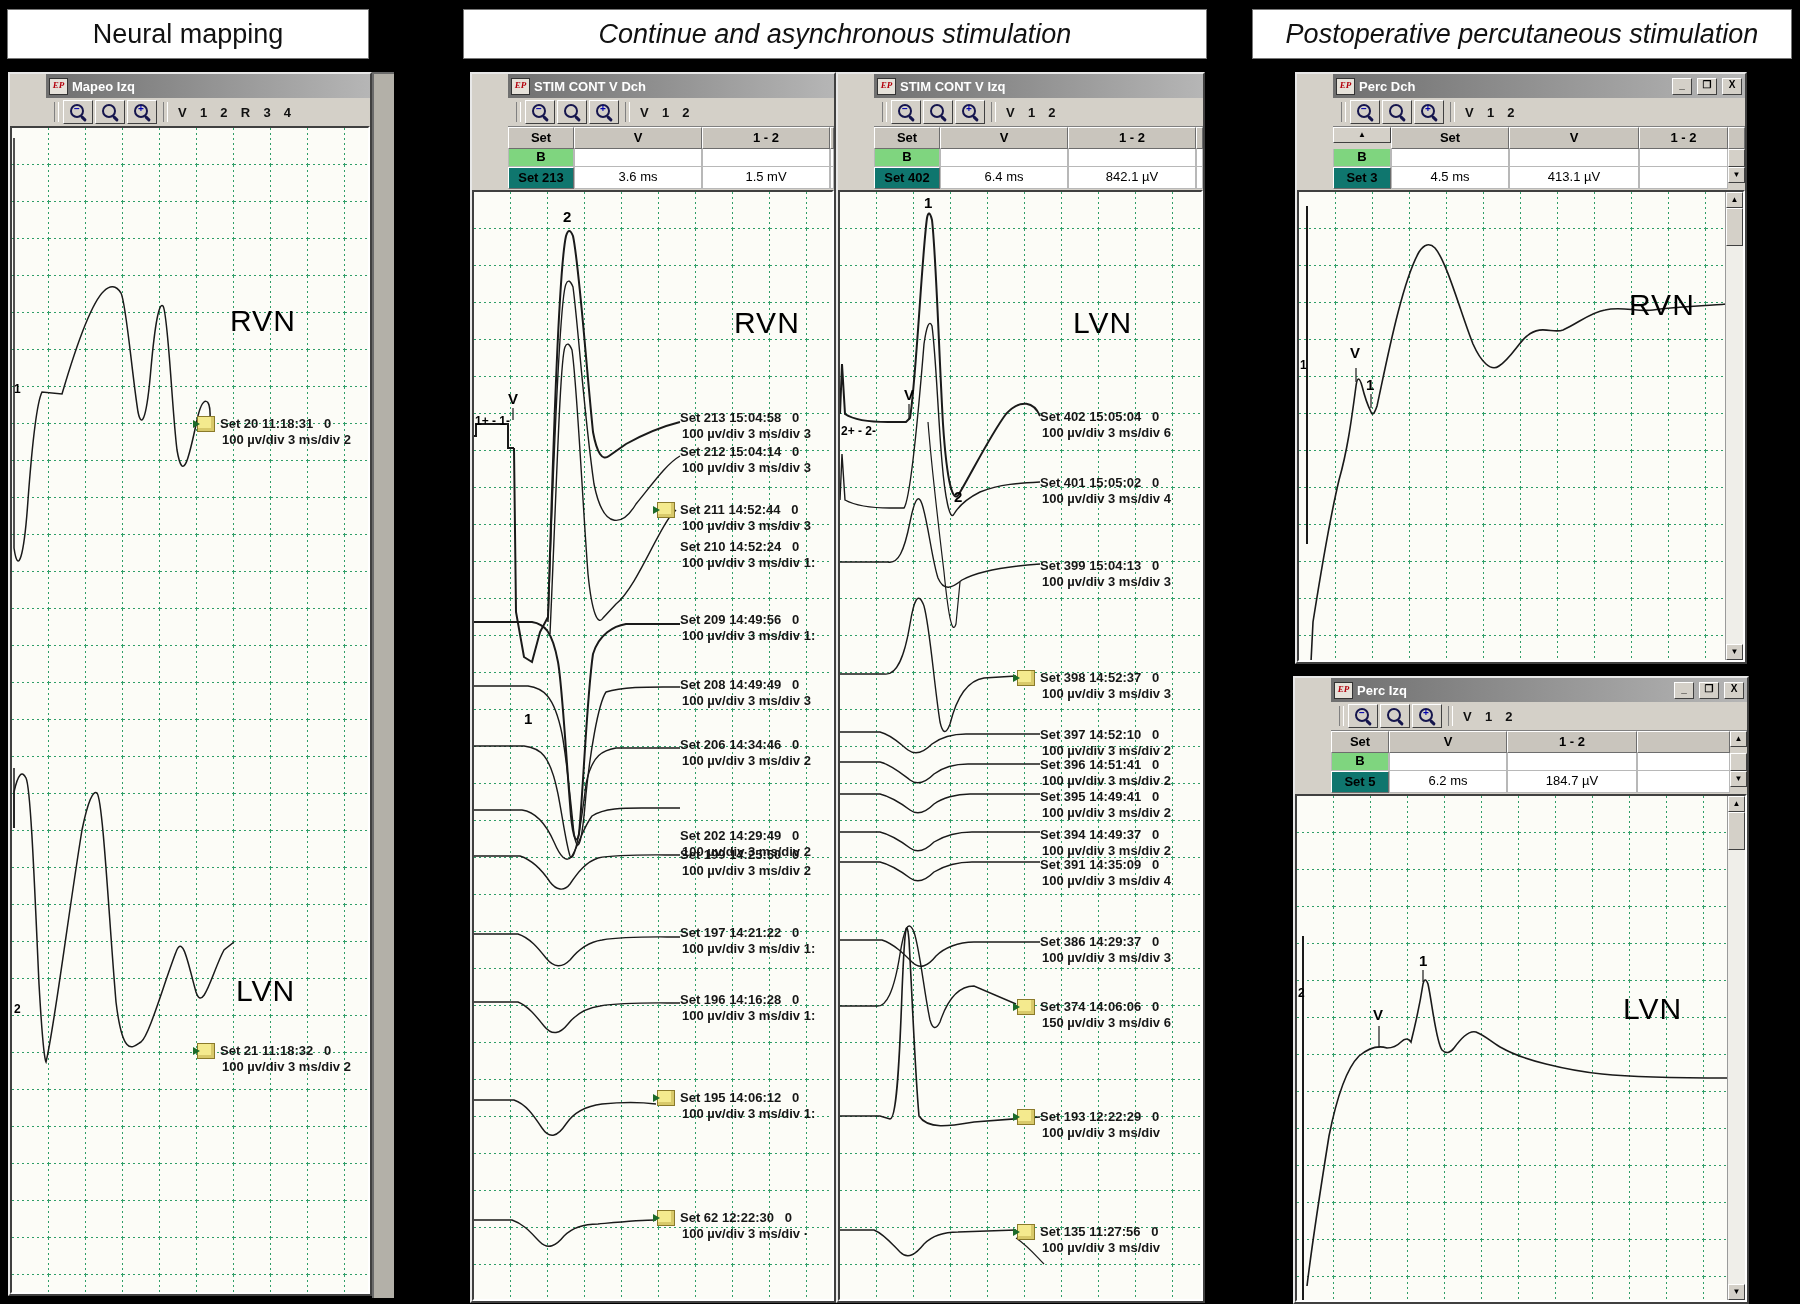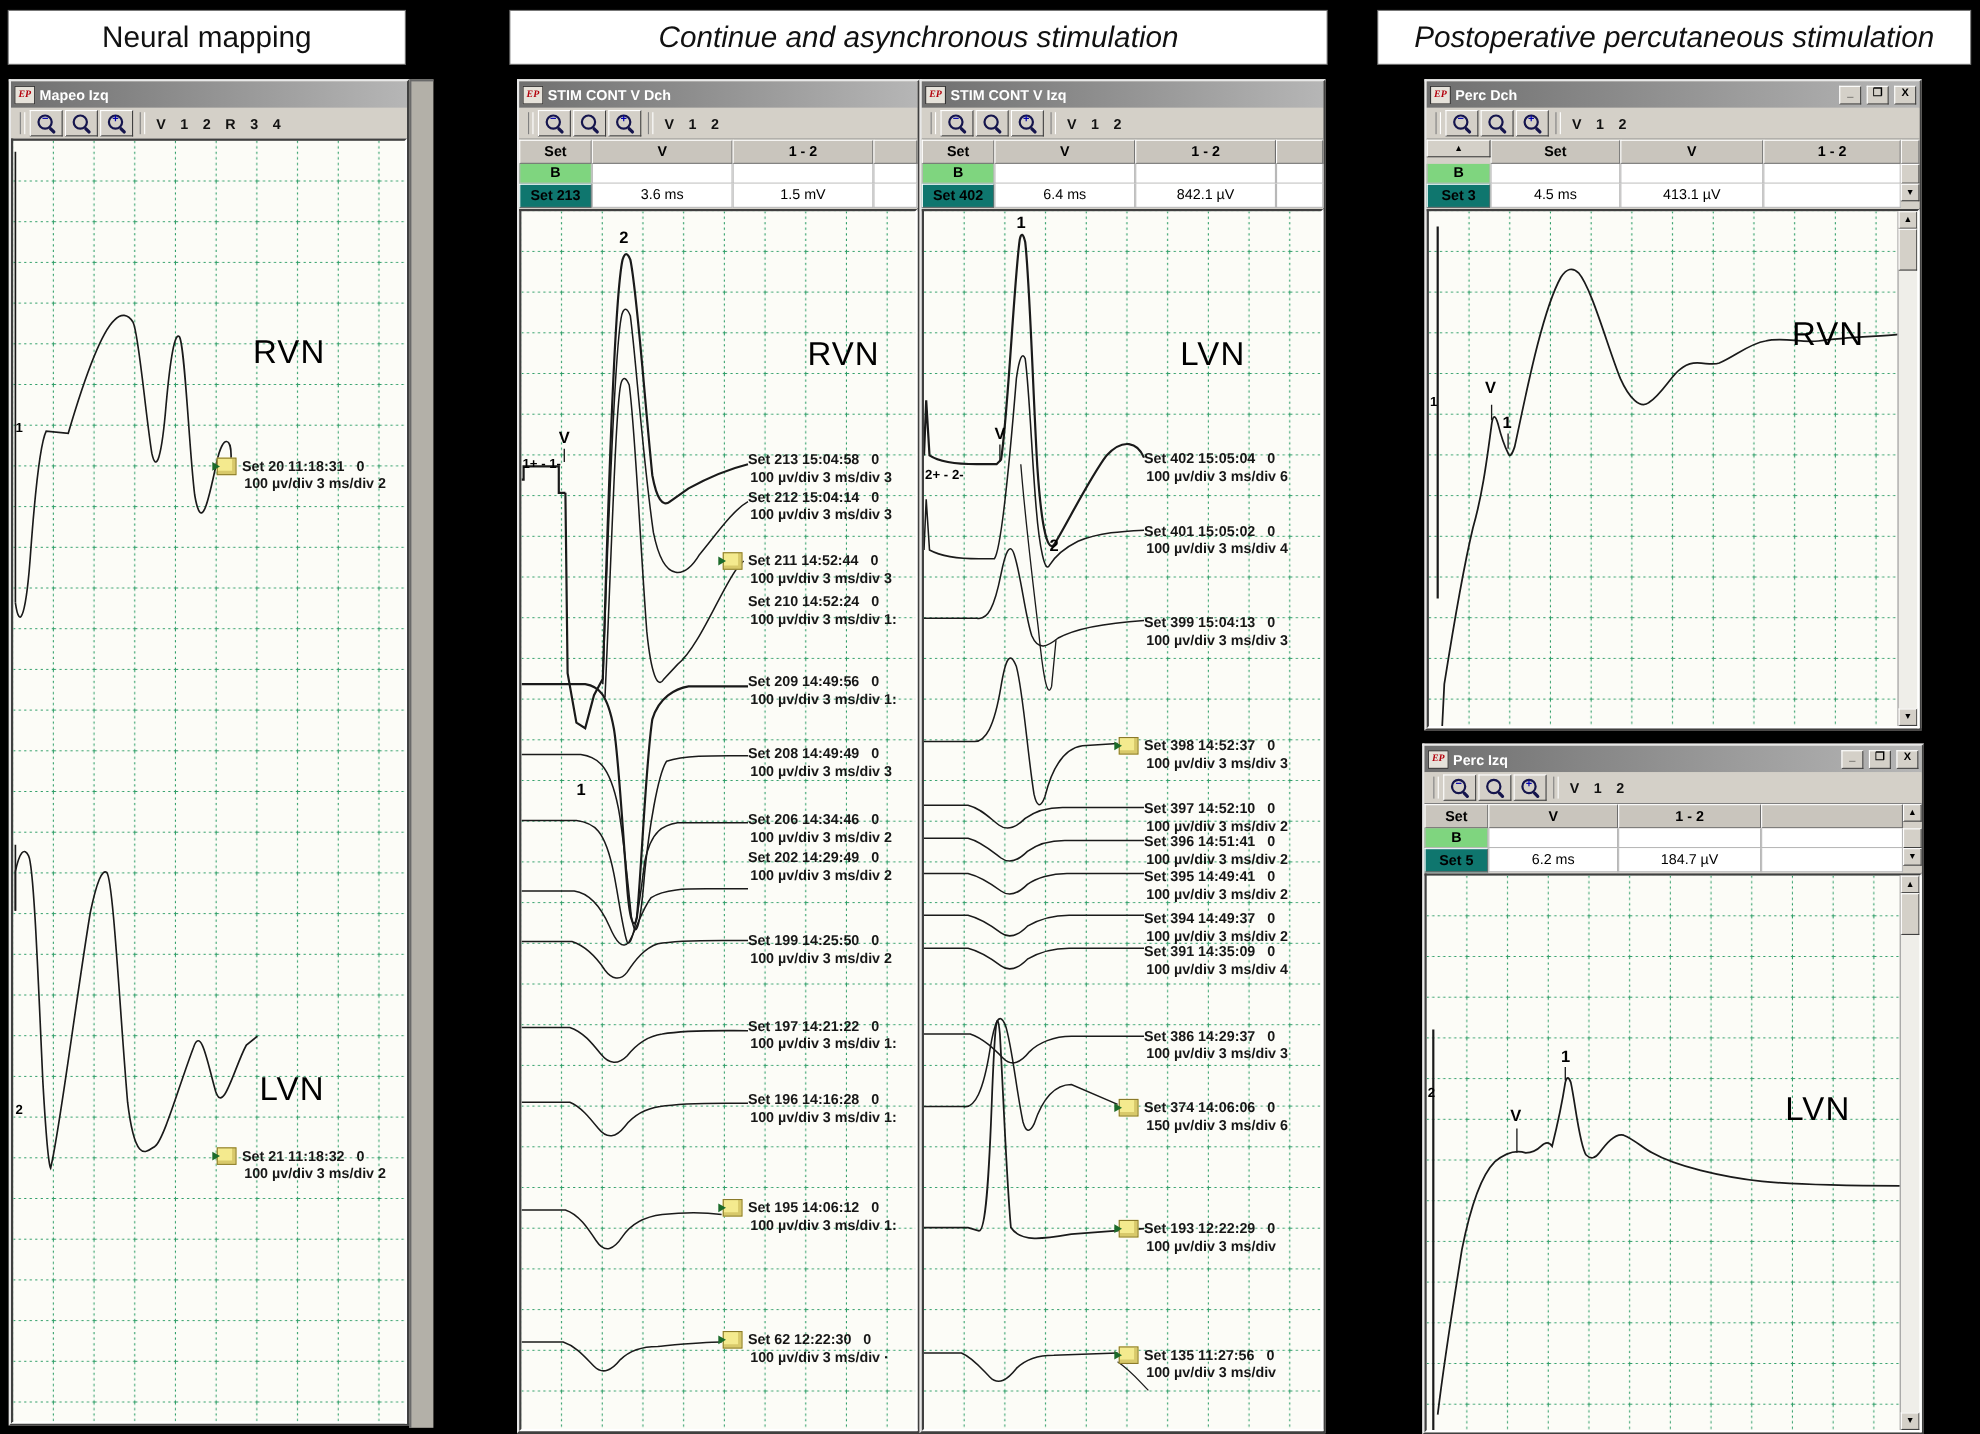--- a/index.html
+++ b/index.html
@@ -1,20 +1,20 @@
 <!DOCTYPE html>
 <html><head>
 <meta charset="utf-8">
 <style>
   html,body{margin:0;padding:0;background:#000;}
   body{width:1800px;height:1304px;position:relative;font-family:"Liberation Sans",sans-serif;overflow:hidden;}
   .caption{position:absolute;top:10px;height:48px;background:#fff;color:#111;display:flex;align-items:center;justify-content:center;font-size:27px;box-shadow:0 0 0 1px #777;}
   .caption.it{font-style:italic;}
   
-  .win{position:absolute;background:#d4d0c8;border:2px solid;border-color:#e8e8e8 #404040 #404040 #e8e8e8;box-sizing:border-box;}
+  .win{position:absolute;background:#d4d0c8;border:2px solid;border-color:#e8e8e8 #404040 #404040 #e8e8e8;box-sizing:border-box;padding-left:36px;}
   .titlebar{height:24px;background:linear-gradient(90deg,#6f6f6f,#b6b6b6);display:flex;align-items:center;padding:0 3px;gap:4px;}
   .title{color:#fff;font-weight:bold;font-size:13px;white-space:nowrap;}
   .eplogo{width:17px;height:15px;background:#e6e2da;border:1px solid #333;color:#b3000c;font:italic bold 9px/13px "Liberation Serif",serif;text-align:center;flex:0 0 auto;}
   .tspace{flex:1;}
   .wbtn{width:18px;height:15px;background:#d4d0c8;border:1px solid;border-color:#fff #404040 #404040 #fff;font:bold 10px/12px "Liberation Sans",sans-serif;text-align:center;color:#000;margin-left:1px;}
   .toolbar{height:28px;background:#d4d0c8;display:flex;align-items:center;padding:0 4px;border-bottom:1px solid #808080;}
   .tsep{width:3px;height:20px;border-left:1px solid #808080;border-right:1px solid #fff;margin:0 4px;}
   .zbtn{width:28px;height:22px;background:#d4d0c8;border:1px solid;border-color:#fff #404040 #404040 #fff;position:relative;margin-right:2px;}
   .mag{position:absolute;left:6px;top:3px;width:10px;height:10px;border:2px solid #15154d;border-radius:50%;}
   .mag::after{content:'';position:absolute;width:7px;height:3px;background:#15154d;right:-5px;bottom:-4px;transform:rotate(45deg);border-radius:2px;}
@@ -168,21 +168,21 @@
     <span class="pk" style="left:50px;top:518px;">1</span>
     <div class="nerve" style="left:260px;top:114px;">RVN</div>
     <div>
         <div class="ann" style="left: 206px; top: 218px;"><div class="a1">Set 213 15:04:58   0</div><div class="a2">100 µv/div 3 ms/div 3</div></div>
         <div class="ann" style="left: 206px; top: 252px;"><div class="a1">Set 212 15:04:14   0</div><div class="a2">100 µv/div 3 ms/div 3</div></div>
         <div class="ann" style="left: 206px; top: 310px;"><span class="note-icon"></span><div class="a1">Set 211 14:52:44   0</div><div class="a2">100 µv/div 3 ms/div 3</div></div>
         <div class="ann" style="left: 206px; top: 347px;"><div class="a1">Set 210 14:52:24   0</div><div class="a2">100 µv/div 3 ms/div 1:</div></div>
         <div class="ann" style="left: 206px; top: 420px;"><div class="a1">Set 209 14:49:56   0</div><div class="a2">100 µv/div 3 ms/div 1:</div></div>
         <div class="ann" style="left: 206px; top: 485px;"><div class="a1">Set 208 14:49:49   0</div><div class="a2">100 µv/div 3 ms/div 3</div></div>
         <div class="ann" style="left: 206px; top: 545px;"><div class="a1">Set 206 14:34:46   0</div><div class="a2">100 µv/div 3 ms/div 2</div></div>
-        <div class="ann" style="left: 206px; top: 580px;"><div class="a1">Set 202 14:29:49   0</div><div class="a2">100 µv/div 3 ms/div 2</div></div>
+        <div class="ann" style="left: 206px; top: 636px;"><div class="a1">Set 202 14:29:49   0</div><div class="a2">100 µv/div 3 ms/div 2</div></div>
         <div class="ann" style="left: 206px; top: 655px;"><div class="a1">Set 199 14:25:50   0</div><div class="a2">100 µv/div 3 ms/div 2</div></div>
         <div class="ann" style="left: 206px; top: 733px;"><div class="a1">Set 197 14:21:22   0</div><div class="a2">100 µv/div 3 ms/div 1:</div></div>
         <div class="ann" style="left: 206px; top: 800px;"><div class="a1">Set 196 14:16:28   0</div><div class="a2">100 µv/div 3 ms/div 1:</div></div>
         <div class="ann" style="left: 206px; top: 898px;"><span class="note-icon"></span><div class="a1">Set 195 14:06:12   0</div><div class="a2">100 µv/div 3 ms/div 1:</div></div>
         <div class="ann" style="left: 206px; top: 1018px;"><span class="note-icon"></span><div class="a1">Set 62 12:22:30   0</div><div class="a2">100 µv/div 3 ms/div ·</div></div>
       </div>
   </div>
 </div>
 
 <div class="win" style="left:836px;top:72px;width:369px;height:1231px;">

